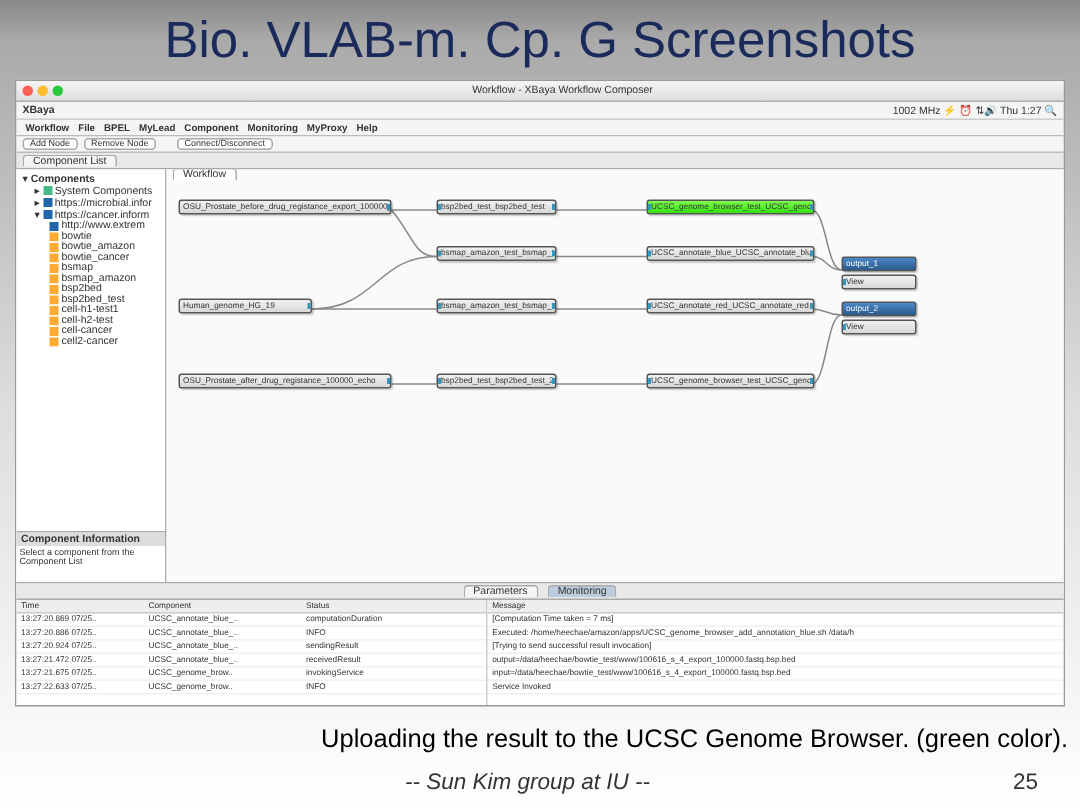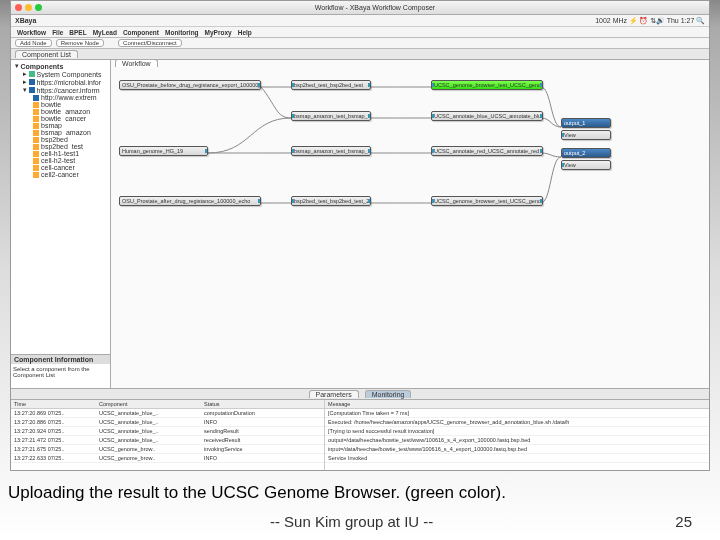--- a/index.html
+++ b/index.html
@@ -37,28 +37,29 @@
   svg.wires { position: absolute; top: 0; left: 0; width: 100%; height: 100%; pointer-events: none; }
   .monitor { height: 82px; border-top: 1px solid #aaa; background: #fff; display: flex; flex-direction: column; }
   .mon-tabs { height: 11px; background: #e8e8e8; display: flex; justify-content: center; align-items: center; gap: 6px; border-bottom: 1px solid #aaa; }
   .mon-table { flex: 1; display: flex; font-size: 5.5px; }
   .mon-left { width: 45%; border-right: 1px solid #ccc; }
   .mon-right { flex: 1; }
   .mon-head { display: flex; background: #eee; border-bottom: 1px solid #ccc; }
   .mon-head div, .mon-row div { padding: 1px 3px; overflow: hidden; white-space: nowrap; }
   .mon-row { display: flex; border-bottom: 1px solid #f0f0f0; }
   .col-time { width: 85px; } .col-comp { width: 105px; } .col-stat { width: 60px; }
-  .caption { font-size: 17px; color: #000; text-align: left; padding: 12px 8px 4px; }
+  .caption { font-size: 17px; color: #000; text-align: right; padding: 12px 8px 4px; }
   .footer { display: flex; justify-content: space-between; padding: 6px 28px 10px; font-size: 15px; color: #333; }
-  .footer .center { flex: 1; text-align: center; }
+  .footer .center { flex: 1; text-align: center; font-style: italic; }
 </style>
 </head>
 <body>
 
 <div class="slide">
+  <div class="title">Bio. VLAB-m. Cp. G Screenshots</div>
 
   <div class="screenshot">
 
     <div class="mac-title">
       <span class="win-btn" style="background:#ff5f56"></span>
       <span class="win-btn" style="background:#ffbd2e"></span>
       <span class="win-btn" style="background:#27c93f"></span>
       <span style="flex:1;text-align:center;font-size:7px">Workflow - XBaya Workflow Composer</span>
     </div>
 

